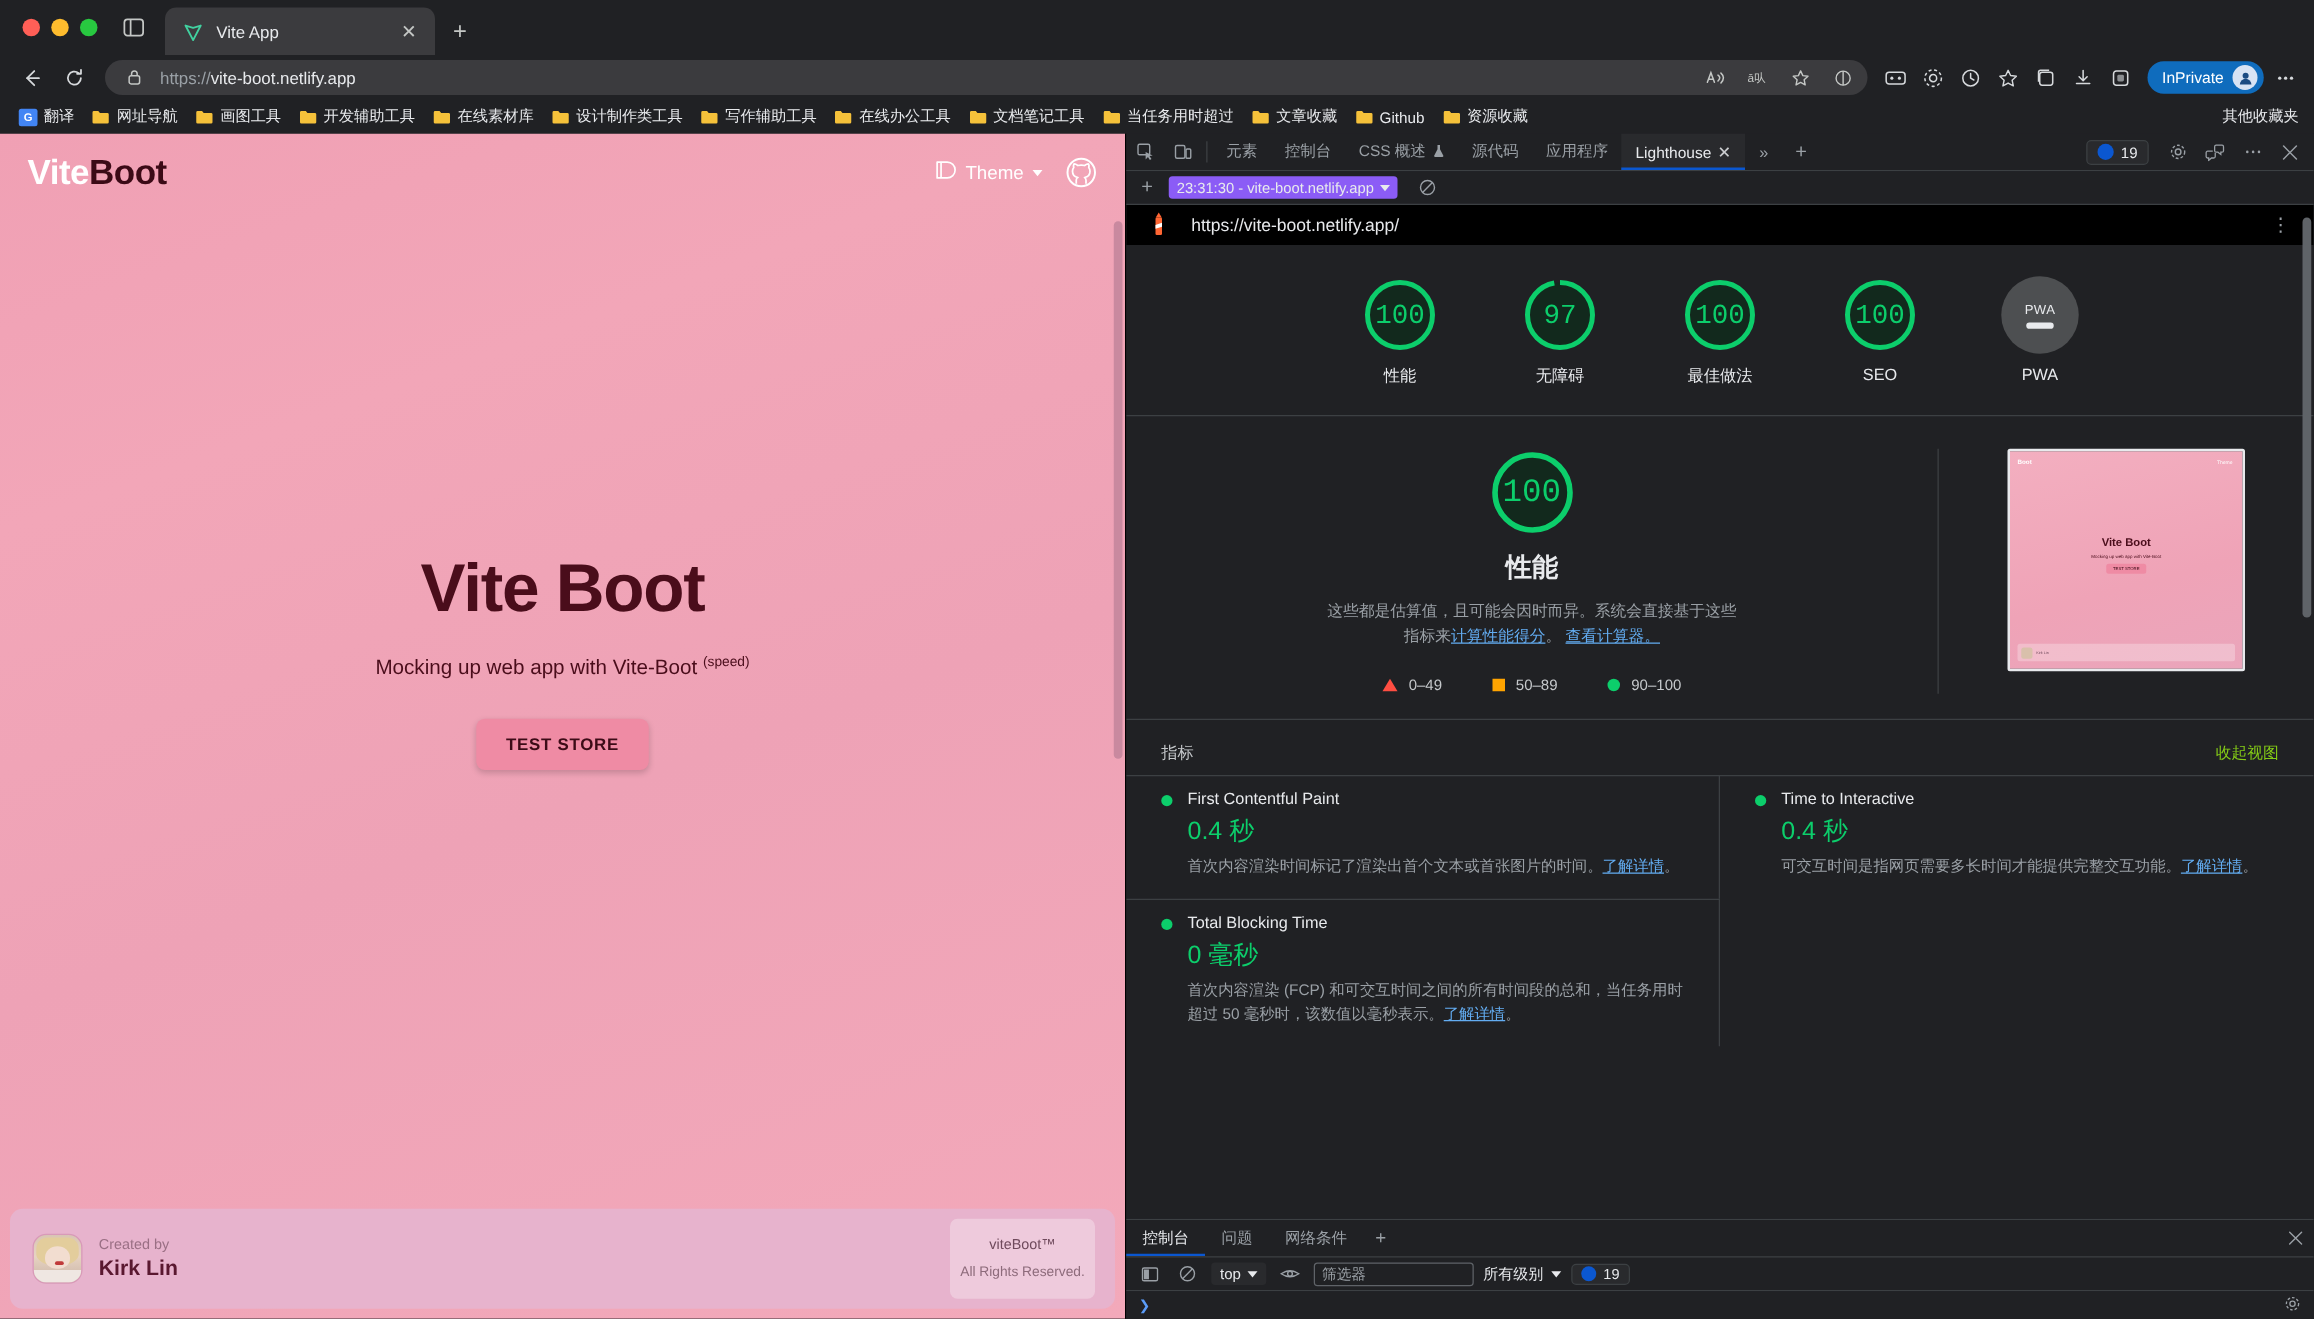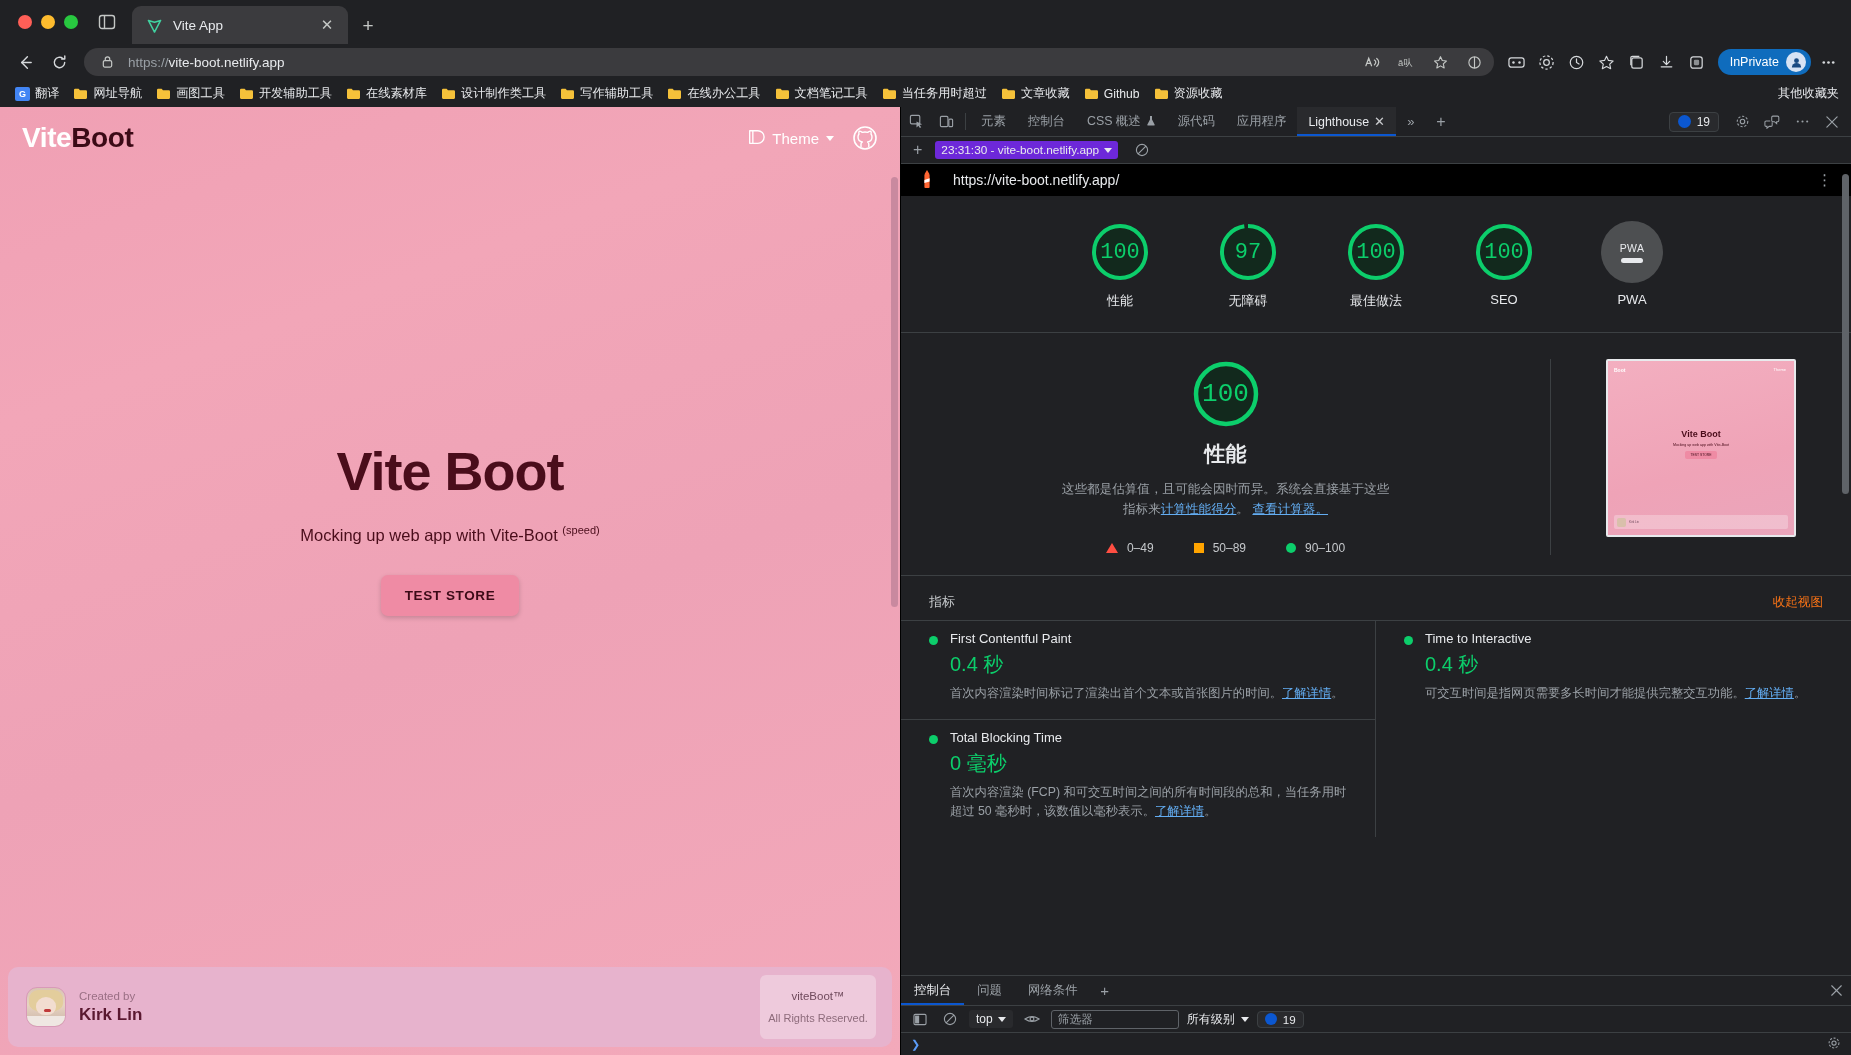--- a/index.html
+++ b/index.html
@@ -119,21 +119,21 @@
   .dt-tab.active { color:#e8eaed; background:#292a2d; box-shadow:inset 0 -2px 0 #0b57d0; }
   .dt-tab .x { font-size:13px; opacity:.85; }
   .dt-spacer { flex:1; }
   .dt-badge { display:flex; align-items:center; gap:6px; background:#292a2d; border:1px solid #3c4043;
      border-radius:4px; padding:2px 8px; color:#e8eaed; font-size:12px; align-self:center; }
   .dt-badge .bub { width:13px;height:13px;border-radius:50%;background:#0b57d0;display:flex;
      align-items:center;justify-content:center;color:#fff;font-size:8px;}
 
   .lh-toolbar { height:27px; display:flex; align-items:center; gap:9px; padding:0 8px; background:#202124;
      border-bottom:1px solid #3c4043; flex:0 0 auto; }
-  .lh-run-sel { display:flex; align-items:center; gap:5px; background:#6d28d9; border-radius:3px;
+  .lh-run-sel { display:flex; align-items:center; gap:5px; background:#8b5cf6; border-radius:3px;
      padding:2px 6px; color:#e8eaed; font-size:11.8px; max-width:190px; }
   .lh-run-sel .lbl { overflow:hidden; white-space:nowrap; text-overflow:clip; }
 
   .lh-report { flex:1; overflow:hidden; background:#202124; position:relative; }
   .lh-url { height:32px; background:#000; display:flex; align-items:center; gap:16px; padding:0 18px; }
   .lh-url .lhicon { width:18px; height:22px; flex:0 0 auto; }
   .lh-url .u { color:#e8eaed; font-size:14px; flex:1; }
   .lh-url .kebab { color:#9aa0a6; font-size:15px; letter-spacing:1px; }
 
   .gauges { display:flex; justify-content:center; gap:50px; padding:25px 0 22px 0;
@@ -176,21 +176,21 @@
   .thumb .tb-h1{font-size:9px;font-weight:700;color:#4a0d1b;}
   .thumb .tb-p{font-size:3.6px;color:#4a0d1b;}
   .thumb .tb-btn{background:#ef8ba4;border-radius:2px;padding:2px 5px;font-size:3.4px;color:#3c0b17;}
   .thumb .tb-foot{height:14px;background:rgba(255,255,255,.28);border-radius:2px;display:flex;
      align-items:center;padding:0 3px;gap:3px;}
   .thumb .tb-av{width:9px;height:9px;border-radius:2px;background:#d9c0ab;}
   .thumb .tb-ft{font-size:3px;color:#6f4a5c;}
 
   .metrics-head { display:flex; align-items:center; justify-content:space-between; padding:17px 28px 9px 28px; }
   .metrics-head .h { color:#c5c8cb; font-size:13px; }
-  .metrics-head .toggle { color:#f97316; font-size:12.6px; }
+  .metrics-head .toggle { color:#84cc16; font-size:12.6px; }
   .metrics-grid { display:grid; grid-template-columns:1fr 1fr; }
   .mcell { padding:10px 28px 16px 28px; border-top:1px solid #3c4043; }
   .mcell:nth-child(odd){ border-right:1px solid #3c4043; }
   .mrow { display:flex; gap:12px; }
   .mdot { width:9px;height:9px;border-radius:50%;background:#0cce6b; margin-top:5px; flex:0 0 auto;}
   .mname { color:#e8eaed; font-size:13px; }
   .mval { color:#0cce6b; font-size:20px; margin-top:5px; }
   .mdesc { color:#9aa0a6; font-size:12.3px; line-height:1.55; margin-top:6px; }
   .mdesc a { color:#63adf2; text-decoration:underline; }
 

